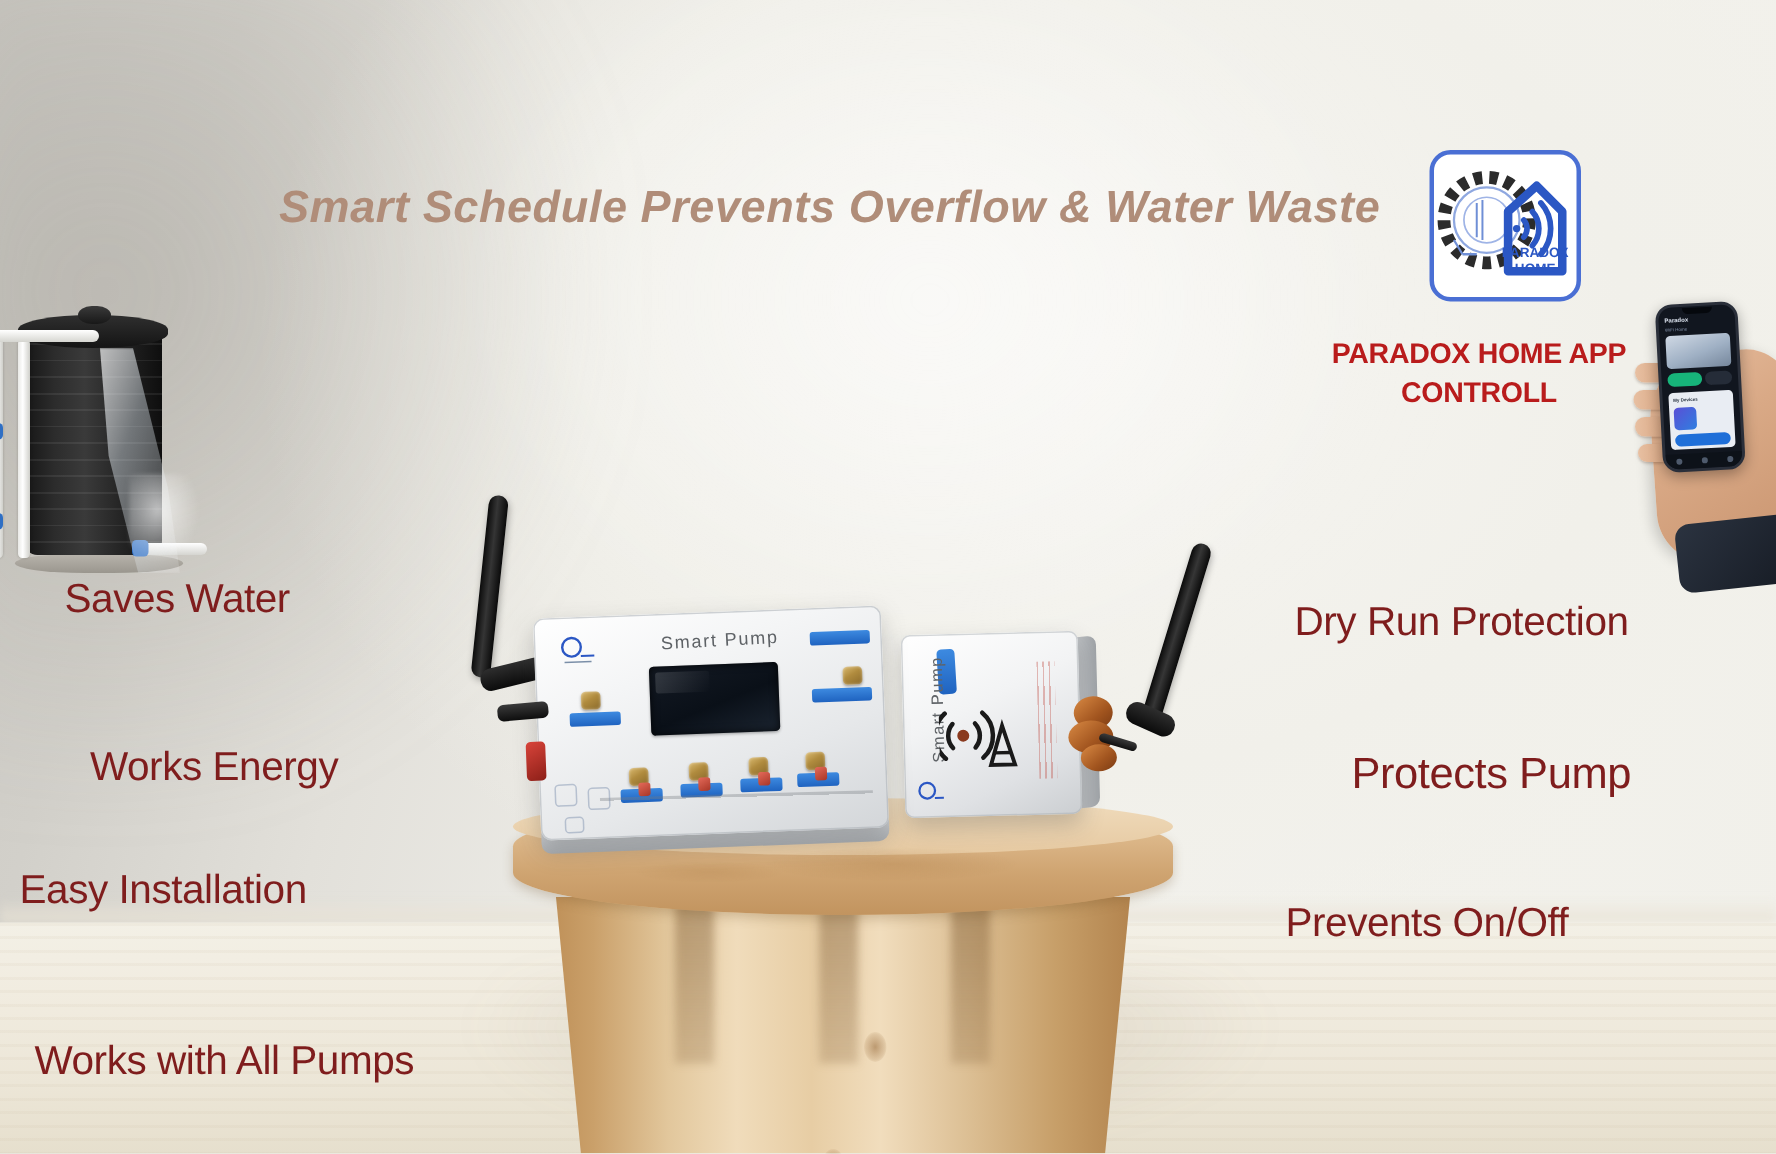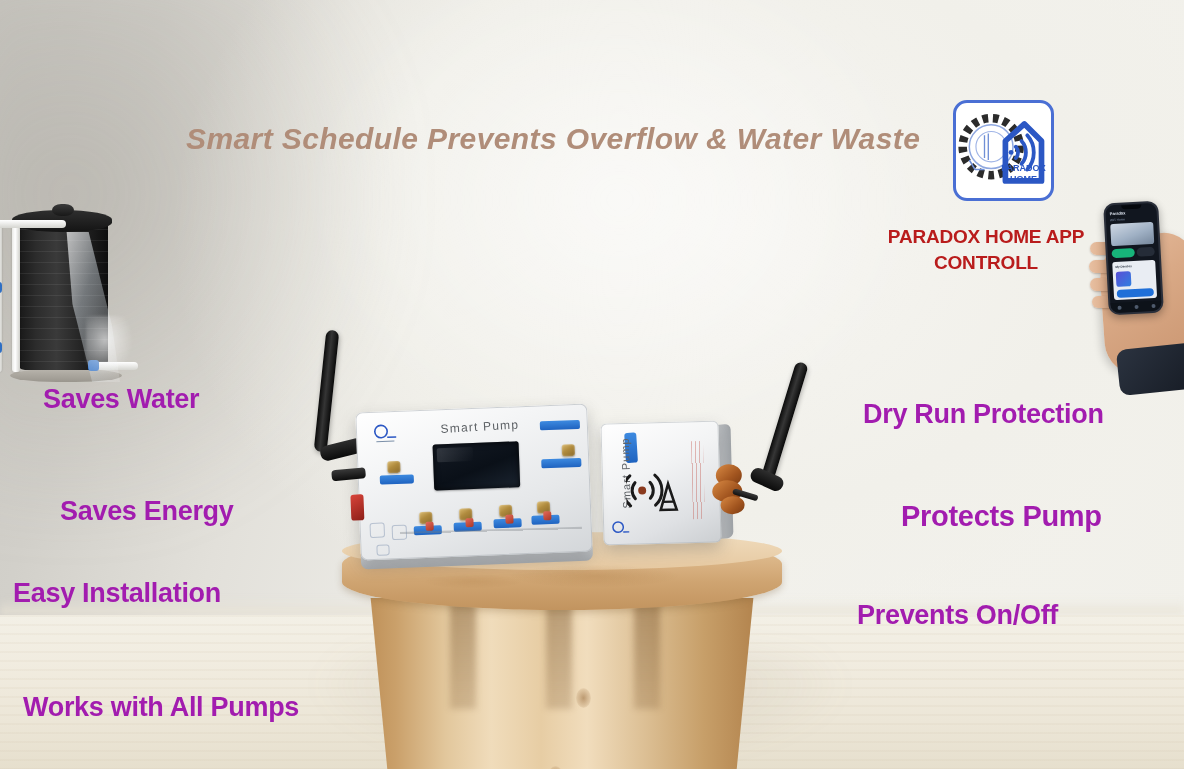--- a/index.html
+++ b/index.html
@@ -55,21 +55,21 @@
   }
 
   
   .subtitle {
     position:absolute; left:300px; top:222px; width:460px;
     text-align:center; font-size:27px; font-weight:bold; color:#111;
     letter-spacing:-.2px;
   }
 
   
-  .feat { position:absolute; font-weight:bold; color:#a21caf; white-space:nowrap; letter-spacing:-.3px; }
+  .feat { position:absolute; font-weight:normal; color:#7f1d1d; white-space:nowrap; letter-spacing:-.3px; }
   .f-l1 { left:43px;  top:384px; font-size:27px; }
   .f-l2 { left:60px;  top:496px; font-size:27px; }
   .f-l3 { left:13px;  top:578px; font-size:27px; }
   .f-l4 { left:23px;  top:692px; font-size:27px; }
   .f-r1 { left:863px; top:399px; font-size:27px; }
   .f-r2 { left:901px; top:500px; font-size:29px; }
   .f-r3 { left:857px; top:600px; font-size:27px; }
   .f-r4 { left:861px; top:692px; font-size:27px; }
 
   
@@ -560,21 +560,21 @@
       <div class="screw-red scr-4"></div>
 
       <div class="dev-fineprint"></div>
       <div class="dev-pad pad1"></div>
       <div class="dev-pad pad2"></div>
       <div class="dev-pad pad3"></div>
     </div>
   </div>
 
   <div class="feat f-l1">Saves Water</div>
-  <div class="feat f-l2">Saves Energy</div>
+  <div class="feat f-l2">Works Energy</div>
   <div class="feat f-l3">Easy Installation</div>
   <div class="feat f-r1">Dry Run Protection</div>
 
   <div class="feat f-l4">Works with All Pumps</div>
   <div class="feat f-r2">Protects Pump</div>
   <div class="feat f-r3">Prevents On/Off</div>
 
 </div>
 
 </body></html>

